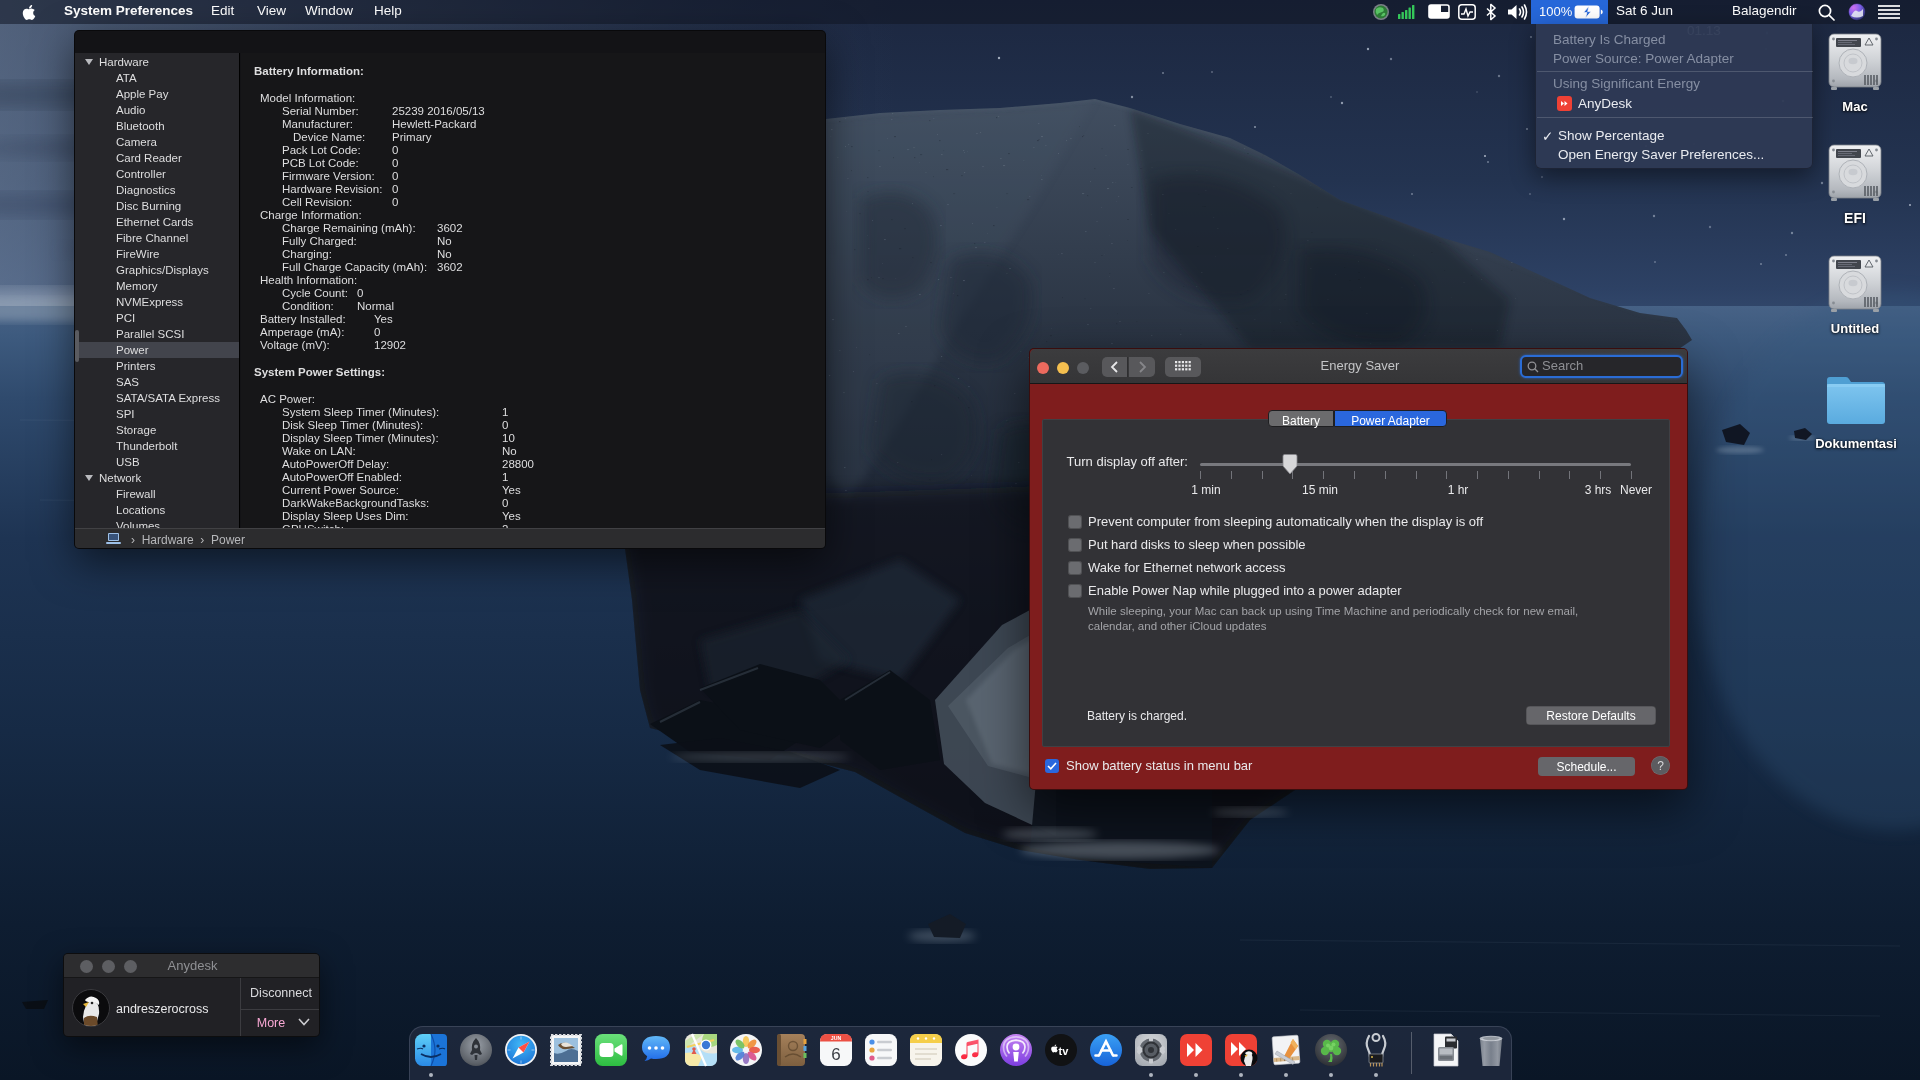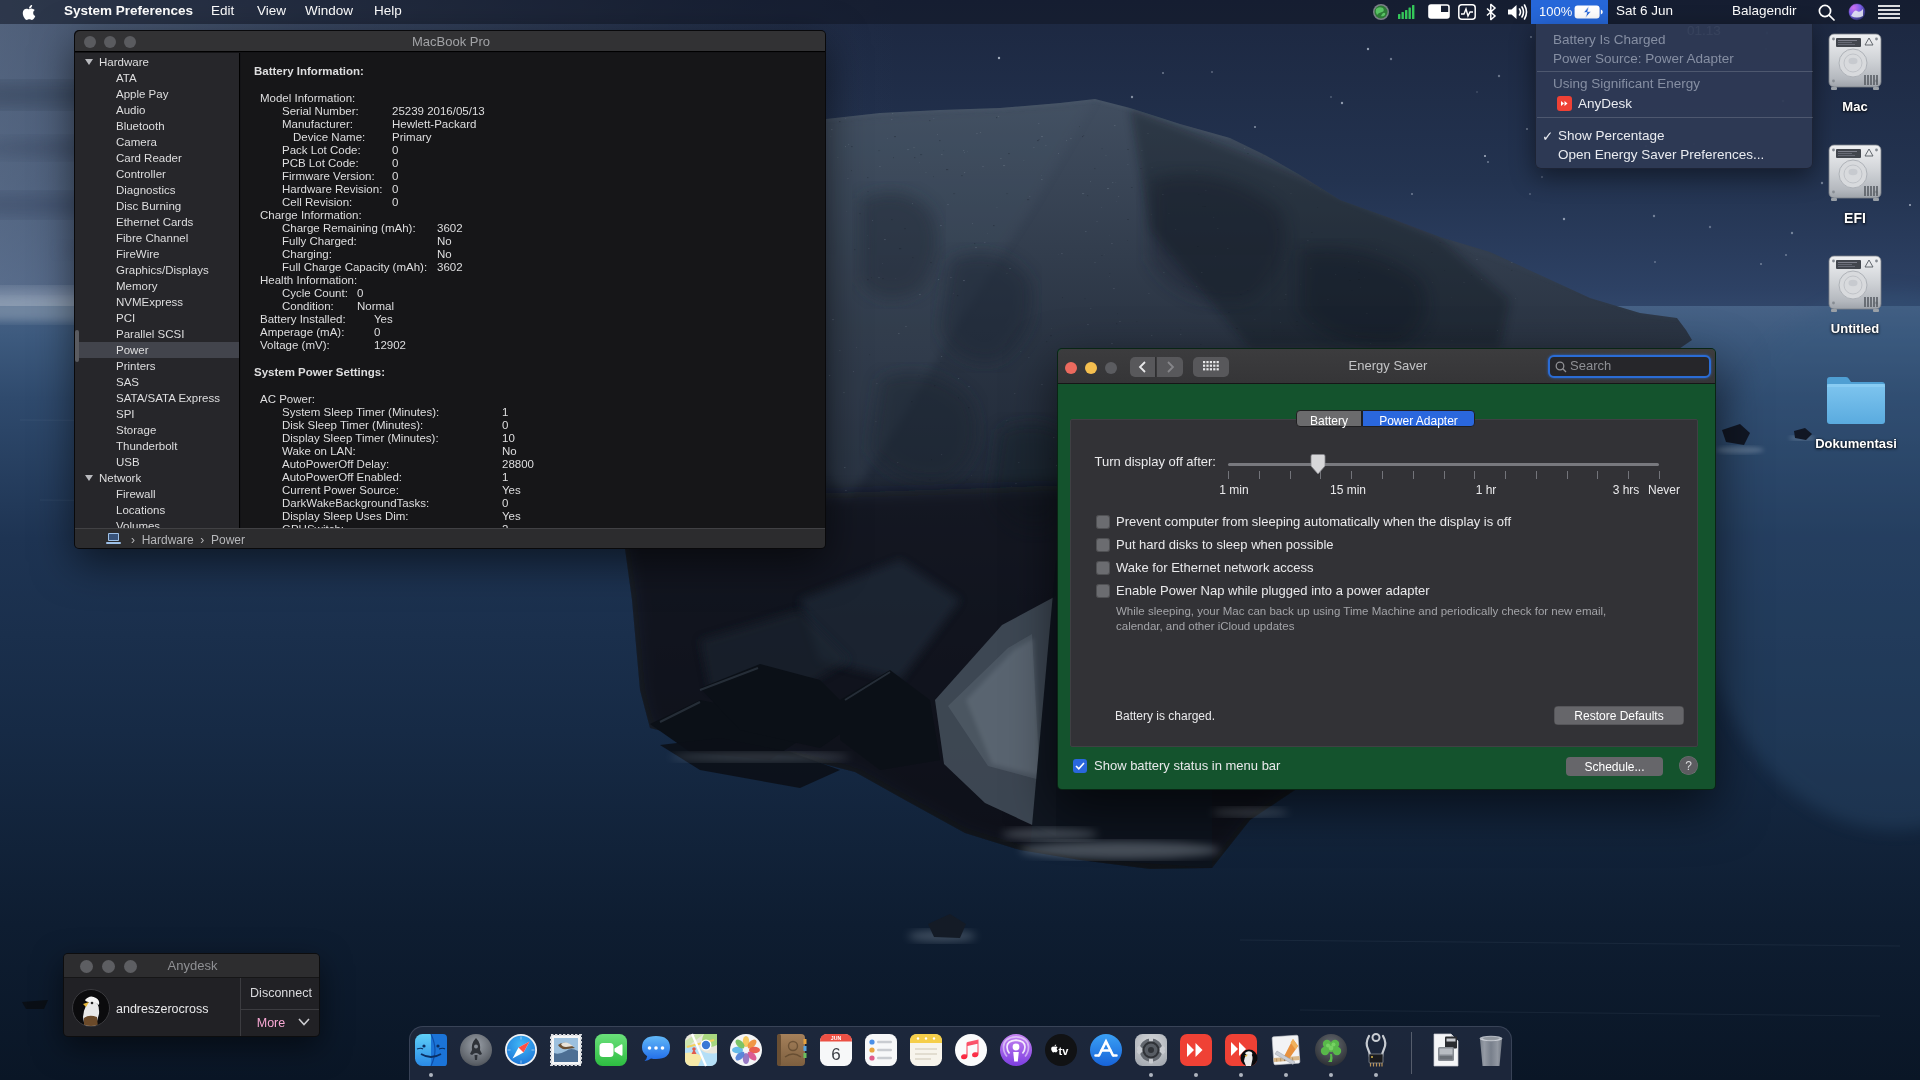--- a/index.html
+++ b/index.html
@@ -566,26 +566,20 @@
     <rect width="15" height="15" rx="3" fill="#ef4135"></rect>
     <path d="M4,5 L7,7.5 L4,10 Z M7.5,5 L10.5,7.5 L7.5,10 Z" fill="#fff"></path>
   </svg>
   <div class="abs" style="left:42px;top:72px;">AnyDesk</div>
   <div class="abs" style="left:1px;top:92.5px;width:276px;height:1px;background:rgba(255,255,255,0.16);"></div>
   <div class="abs" style="left:6px;top:104px;">✓</div>
   <div class="abs" style="left:22px;top:104px;">Show Percentage</div>
   <div class="abs" style="left:22px;top:123px;">Open Energy Saver Preferences...</div>
 </div>
 <div class="abs" id="sysinfo" style="left:74px;top:30px;width:752px;height:519px;background:#131316;border-radius:5px;box-shadow:0 14px 40px rgba(0,0,0,0.55);border:1px solid rgba(0,0,0,0.5);overflow:hidden;font-size:11.5px;color:#dededf;">
-  <div class="abs" style="left:0;top:0;width:752px;height:21px;background:#323234;border-bottom:1px solid #000;border-radius:5px 5px 0 0;">
-    <div class="abs" style="left:9px;top:4.5px;width:12px;height:12px;border-radius:6px;background:#5a5b5f;"></div>
-    <div class="abs" style="left:29px;top:4.5px;width:12px;height:12px;border-radius:6px;background:#5a5b5f;"></div>
-    <div class="abs" style="left:49px;top:4.5px;width:12px;height:12px;border-radius:6px;background:#5a5b5f;"></div>
-    <div style="text-align:center;font-size:13px;color:#a2a3a6;padding-top:3px;">MacBook Pro</div>
-  </div>
   <div class="abs" style="left:0;top:22px;width:165px;height:475px;background:#26262a;border-right:1px solid #000;">
         <div class="abs" style="left:1px;top:1px;width:163px;height:16px;">
           <span style="position:absolute;left:9px;top:5px;width:0;height:0;border-left:4.5px solid transparent;border-right:4.5px solid transparent;border-top:6px solid #b9babe;"></span>
           <div style="position:absolute;left:23px;top:1.5px;">Hardware</div>
         </div>
         <div class="abs" style="left:1px;top:17px;width:163px;height:16px;">
           <div style="position:absolute;left:40px;top:1.5px;">ATA</div>
         </div>
         <div class="abs" style="left:1px;top:33px;width:163px;height:16px;">
           <div style="position:absolute;left:40px;top:1.5px;">Apple Pay</div>
@@ -805,21 +799,21 @@
   <div class="abs" style="left:0;top:497px;width:752px;height:22px;background:#2c2c2e;border-top:1px solid #414144;border-radius:0 0 5px 5px;">
     <svg class="abs" style="left:31px;top:4px" width="15" height="13" viewBox="0 0 15 13">
           <rect x="2" y="0" width="11" height="8" rx="1" fill="#9ec1e8"></rect>
           <rect x="3" y="1" width="9" height="6" fill="#38537a"></rect>
           <rect x="0" y="9" width="15" height="2" rx="1" fill="#9ec1e8"></rect>
         </svg>
     <div class="abs" style="left:56px;top:3.5px;color:#b6b7ba;font-size:12px;">›&nbsp; Hardware &nbsp;›&nbsp; Power</div>
   </div>
   <div class="abs" style="left:0px;top:299px;width:4px;height:32px;background:#5a5b60;border-radius:2px;"></div>
 </div>
-<div class="abs" id="energy" style="left:1057px;top:348px;width:659px;height:442px;background:#14532d;border-radius:5px;box-shadow:0 18px 50px rgba(0,0,0,0.6);border:1px solid rgba(0,0,0,0.55);overflow:hidden;">
+<div class="abs" id="energy" style="left:1029px;top:348px;width:659px;height:442px;background:#7f1d1d;border-radius:5px;box-shadow:0 18px 50px rgba(0,0,0,0.6);border:1px solid rgba(0,0,0,0.55);overflow:hidden;">
   <div class="abs" style="left:0;top:0;width:659px;height:35px;background:linear-gradient(#3c3c3e,#353537);border-bottom:1px solid #161617;border-radius:5px 5px 0 0;">
     <div class="abs" style="left:7px;top:13px;width:12px;height:12px;border-radius:6px;background:#ec6a5e;"></div>
     <div class="abs" style="left:27px;top:13px;width:12px;height:12px;border-radius:6px;background:#f5bf4f;"></div>
     <div class="abs" style="left:47px;top:13px;width:12px;height:12px;border-radius:6px;background:#5b5c60;"></div>
     <div class="abs" style="left:72px;top:8px;width:26px;height:20px;background:#58585b;border-radius:5px 0 0 5px;border-right:1px solid #2e2e30;">
       <svg style="position:absolute;left:8px;top:4px" width="9" height="12" viewBox="0 0 9 12">
             <path d="M7,1 L2,6 L7,11" stroke="#e8e8ea" stroke-width="1.8" fill="none"></path>
           </svg>
     </div>
     <div class="abs" style="left:99px;top:8px;width:26px;height:20px;background:#58585b;border-radius:0 5px 5px 0;">

